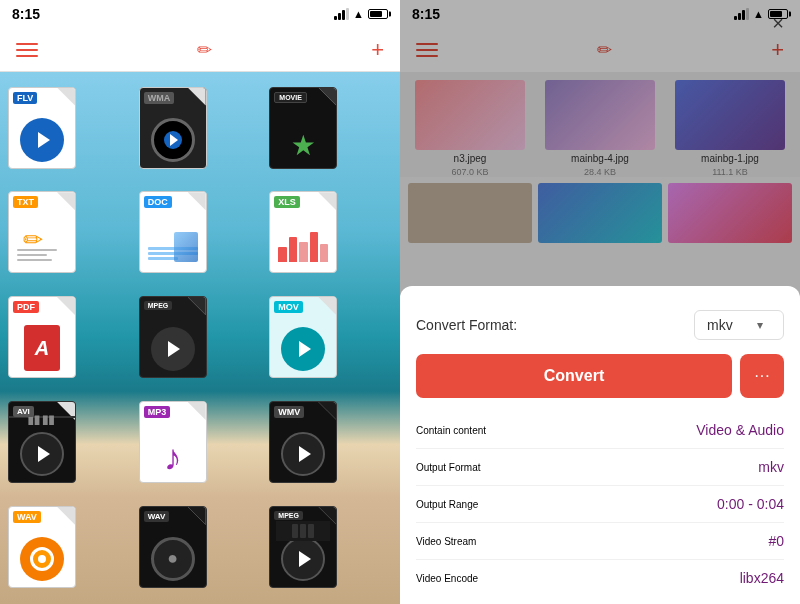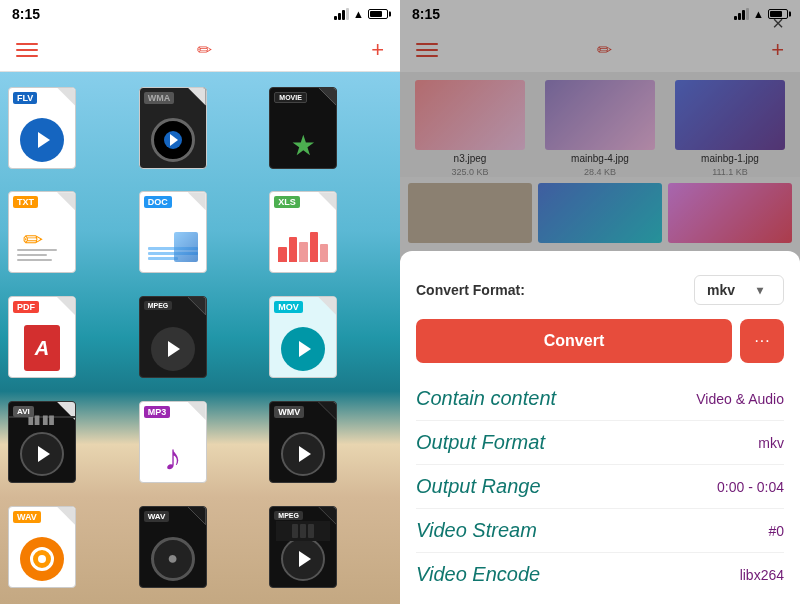--- a/index.html
+++ b/index.html
@@ -280,37 +280,35 @@
       align-items: center;
       justify-content: space-between;
       padding: 10px 0;
       border-bottom: 1px solid #f0f0f0;
     }
     .modal-row:last-child {
       border-bottom: none;
     }
 
     .modal-label {
-      font-size: 20px;
-      color: #0f766e;
-      font-style: italic;
+      font-size: 10px;
+      color: #000000;
     }
 
     .modal-value {
       font-size: 14px;
       color: #701a75;
     }
 
     .format-select {
       display: flex;
       align-items: center;
       justify-content: space-between;
       margin-bottom: 14px;
       margin-top: 8px;
-      font-weight: bold;
     }
 
     .format-label {
       font-size: 14px;
       color: #333;
     }
 
     .format-dropdown {
       border: 1px solid #ddd;
       border-radius: 6px;
@@ -667,21 +665,21 @@
       <div class="hamburger-line"></div>
     </div>
     <span class="pen-icon">✏</span>
     <span class="plus-icon">+</span>
   </div>
 
   <div class="file-list">
     <div class="file-thumb">
       <div class="thumb-img n3"></div>
       <span class="thumb-name">n3.jpeg</span>
-      <span class="thumb-size">325.0 KB</span>
+      <span class="thumb-size">607.0 KB</span>
     </div>
     <div class="file-thumb">
       <div class="thumb-img mainbg4"></div>
       <span class="thumb-name">mainbg-4.jpg</span>
       <span class="thumb-size">28.4 KB</span>
     </div>
     <div class="file-thumb">
       <div class="thumb-img mainbg1"></div>
       <span class="thumb-name">mainbg-1.jpg</span>
       <span class="thumb-size">111.1 KB</span>

